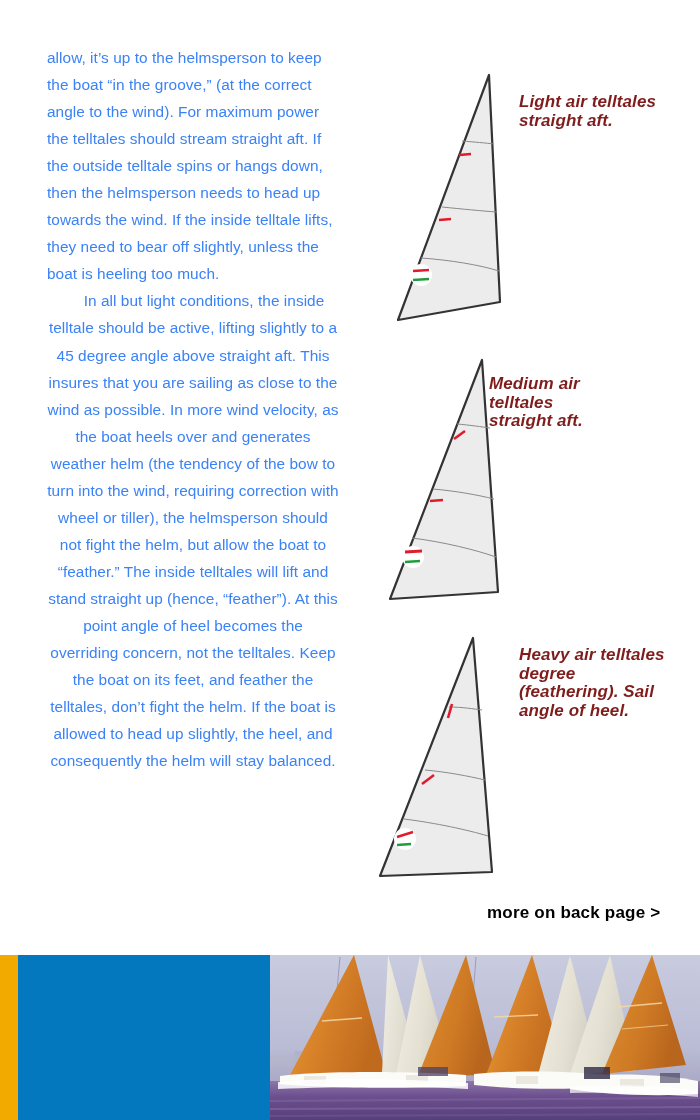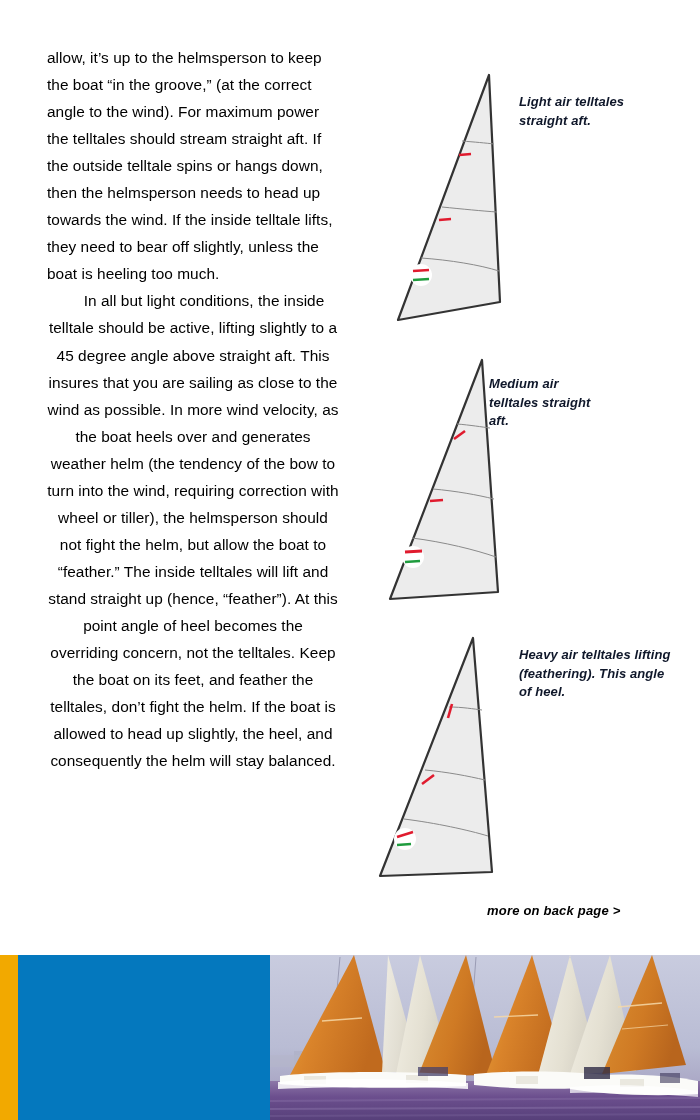--- a/index.html
+++ b/index.html
@@ -25,59 +25,58 @@
   .article-column {
     position: absolute;
     left: 47px;
     top: 44px;
     width: 292px;
   }
   .body-para {
     margin: 0;
     font-size: 15.4px;
     line-height: 27.05px;
-    color: #000000;
+    color: #3b82f6;
     text-align: left;
     letter-spacing: 0.05px;
   }
   .body-para.indented {
     text-indent: 22px;
     text-align: center;
   }
 
   
   .caption {
     position: absolute;
     font-style: italic;
-    font-size: 13px;
+    font-size: 17px;
     line-height: 18.6px;
-    color: #0f172a;
+    color: #7f1d1d;
     font-weight: 600;
     letter-spacing: 0.1px;
   }
   #caption-light  { left: 519px; top: 93px;  width: 150px; }
   #caption-medium { left: 489px; top: 375px; width: 120px; }
   #caption-heavy  { left: 519px; top: 646px; width: 160px; }
 
   
   .sail-figure {
     position: absolute;
   }
   #sail-light  { left: 370px; top: 62px;  width: 150px; height: 280px; }
   #sail-medium { left: 370px; top: 352px; width: 150px; height: 268px; }
   #sail-heavy  { left: 366px; top: 620px; width: 150px; height: 270px; }
 
   
   #more-link {
     position: absolute;
     left: 487px;
     top: 903px;
-    font-size: 13px;
+    font-size: 17px;
     font-weight: bold;
-    font-style: italic;
     color: #000000;
     letter-spacing: 0.2px;
     white-space: nowrap;
   }
 
   
   .bottom-band {
     position: absolute;
     left: 0;
     top: 955px;
@@ -163,21 +162,21 @@
 
       <line x1="82" y1="98" x2="86" y2="84" stroke="#e01b2e" stroke-width="2.6"></line>
 
       <line x1="56" y1="164" x2="68" y2="155" stroke="#e01b2e" stroke-width="2.6"></line>
 
       <circle cx="39" cy="219" r="11" fill="#ffffff"></circle>
       <line x1="31" y1="217" x2="47" y2="212" stroke="#e01b2e" stroke-width="2.6"></line>
       <line x1="31" y1="225" x2="45" y2="224" stroke="#1f9c3e" stroke-width="2.6"></line>
     </svg>
   </div>
-  <div class="caption" id="caption-heavy">Heavy air telltales lifting (feathering). This angle of heel.</div>
+  <div class="caption" id="caption-heavy">Heavy air telltales degree (feathering). Sail angle of heel.</div>
 
   <div id="more-link">more on back page &gt;</div>
 
   <div class="bottom-band">
     <div class="band-yellow"></div>
     <div class="band-blue"></div>
 
     <div class="photo">
       <svg width="430" height="165" viewBox="0 0 430 165" xmlns="http://www.w3.org/2000/svg">
         <defs>

